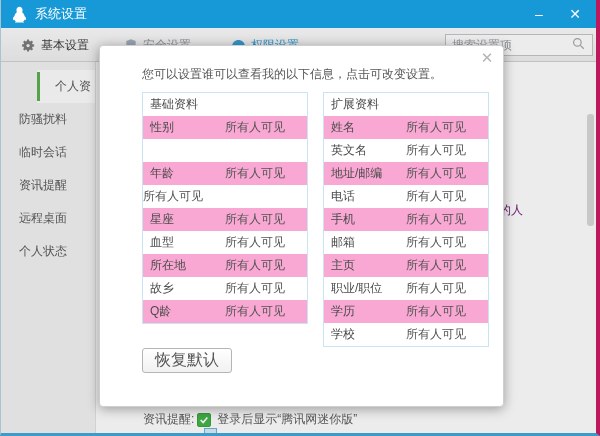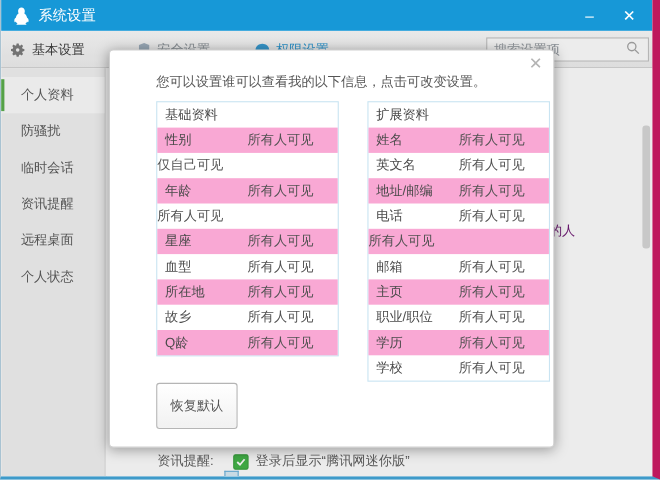--- a/index.html
+++ b/index.html
@@ -1,81 +1,81 @@
 <!DOCTYPE html>
 <html><head>
 <meta charset="utf-8">
 <style>
   * { margin:0; padding:0; box-sizing:border-box; }
   html,body { width:600px; height:436px; }
   body { font-family:"Liberation Sans","DejaVu Sans",sans-serif; font-size:12px; overflow:hidden; }
 
   .window { position:relative; width:600px; height:436px; background:#fff;
-            border-left:1px solid #a9c3d2; border-right:7px solid #be185d;
+            border-left:1px solid #a9c3d2; border-right:4px solid #be185d;
             border-bottom:3px solid #3e9ac9; overflow:hidden; }
 
   
   .titlebar { position:absolute; top:0; left:0; right:0; height:28px; background:#1798d7;
               display:flex; align-items:center; padding:0 10px; z-index:20; }
   .titlebar .qq-icon { width:17px; height:17px; margin-right:7px; }
   .titlebar .title { color:#fff; font-size:13px; }
   .win-btns { margin-left:auto; display:flex; align-items:center; gap:14px; }
   .win-btn { color:#fff; font-size:14px; width:22px; text-align:center; cursor:pointer; line-height:22px; }
 
   
   .toolbar { position:absolute; top:28px; left:0; right:0; height:34px;
              background:linear-gradient(#fcfcfc,#efefef); border-bottom:1px solid #d2d2d2; z-index:1; }
   .tab { position:absolute; top:0; height:34px; display:flex; align-items:center; gap:5px; cursor:pointer; }
   .tab svg { display:block; }
-  .tab-basic    { left:8px;  color:#3c3c3c; }
+  .tab-basic    { left:20px;  color:#3c3c3c; }
   .tab-security { left:123px; color:#8f969c; }
   .tab-perm     { left:230px; color:#2e9bd6; }
   .searchbox { position:absolute; right:3px; top:6px; width:148px; height:22px; background:#fff;
                border:1px solid #c5c5c5; display:flex; align-items:center; padding:0 6px; }
   .searchbox .ph { color:#9aa0a6; flex:1; }
 
   
   .bodyarea { position:absolute; top:62px; left:0; right:0; bottom:0; background:#fff; z-index:1; }
   .sidebar { position:absolute; left:0; top:0; bottom:0; width:95px; background:#f3f3f3;
              border-right:1px solid #e2e2e2; padding-top:8px; }
   .side-item { position:relative; height:33px; line-height:33px; padding-left:18px;
                color:#5c5c5c; cursor:pointer; }
-  .side-item.selected { background:#fdfdfd; }
+  .side-item.selected { background:#fdfdfd;margin-left:36px; }
   .side-item.selected::before { content:""; position:absolute; left:0; top:2px; bottom:2px; width:3px;
                background:#5caf4e; }
   .content { position:absolute; left:96px; top:0; right:0; bottom:0; background:#fff; }
   .cut-text { position:absolute; left:402px; top:140px; color:#701a75; }
   .scroll-thumb { position:absolute; right:2px; top:52px; width:7px; height:112px;
                   background:#d9d9d9; border-radius:3px; }
   .news-row { position:absolute; left:46px; top:349px; display:flex; align-items:center; color:#606060; }
-  .news-label { margin-right:18px; }
+  .news-label { margin-right:3px; }
   .cbx { width:14px; height:14px; background:#44b549; border:1px solid #3aa33f; border-radius:2px;
          margin-right:6px; display:flex; align-items:center; justify-content:center; }
   .cbx-partial { position:absolute; left:107px; top:366px; width:13px; height:6px;
                  background:#d9ecf7; border:1px solid #6db4dd; border-bottom:none; }
 
   
   .dim { position:absolute; top:28px; left:0; right:0; bottom:0; background:rgba(0,0,0,0.075); z-index:5; }
 
   
   .modal { position:absolute; left:98px; top:45px; width:405px; height:362px; background:#fff;
            border:1px solid #cfcfcf; border-radius:4px; box-shadow:0 2px 12px rgba(0,0,0,0.35); z-index:10; }
   .modal-close { position:absolute; top:3px; right:7px; font-size:15px; color:#b4b4b4;
                  width:18px; text-align:center; cursor:pointer; }
   .modal-intro { position:absolute; left:42px; top:20px; color:#555; }
-  .tables { position:absolute; left:42px; top:46px; display:flex; gap:26px; align-items:flex-start; }
+  .tables { position:absolute; left:42px; top:46px; display:flex; gap:15px; align-items:flex-start; }
   .ptable { width:166px; background:#fff; border:1px solid #c9e4f2; color:#4a4a4a; }
   .ptable-header { height:23px; line-height:23px; padding-left:7px; color:#4a4a4a; }
   .prow { height:23px; line-height:23px; display:flex; cursor:pointer; }
   .prow.alt { background:#f9a8d4; }
   .prow .lbl { width:82px; padding-left:7px; }
   .prow .val { flex:1; color:#525252; }
-  .restore-btn { position:absolute; left:42px; top:302px; height:42px; padding:0 12px;
+  .restore-btn { position:absolute; left:42px; top:302px; height:25px; padding:0 12px;
                  background:linear-gradient(#ffffff,#f1f1f1); border:1px solid #b5b5b5; border-radius:3px;
-                 color:#555; font-size:12px; font-family:inherit; cursor:pointer; }
+                 color:#555; font-size:16px; font-family:inherit; cursor:pointer; }
 </style>
 </head>
 <body>
 
 <div class="window">
 
   <div class="titlebar">
     <span class="qq-icon">
       <svg viewBox="0 0 20 20" width="17" height="17">
           <path fill="#ffffff" d="M10 1C7.9 1 6.4 2.6 6.4 4.8c0 .9.2 1.8.5 2.6-1.5 1-2.6 2.7-2.9 4.6-.6.3-1.4 1-1.6 2.2-.2 1.4.3 2.6.8 2.6.3 0 .4-.4.8-.9.3 1 .9 1.9 1.8 2.5-.6.2-1.3.6-1.3 1h11c0-.4-.7-.8-1.3-1 .9-.6 1.5-1.5 1.8-2.5.4.5.5.9.8.9.5 0 1-1.2.8-2.6-.2-1.2-1-1.9-1.6-2.2-.3-1.9-1.4-3.6-2.9-4.6.3-.8.5-1.7.5-2.6C13.6 2.6 12.1 1 10 1z"></path>
@@ -158,21 +158,20 @@
     <div class="modal-intro">您可以设置谁可以查看我的以下信息，点击可改变设置。</div>
     <div class="tables">
       <div class="ptable">
         <div class="ptable-header">基础资料</div>
         <div>
             <div class="prow alt">
               <span class="lbl">性别</span>
               <span class="val">所有人可见</span>
             </div>
             <div class="prow">
-              <span class="val">仅自己可见</span>
             </div>
             <div class="prow alt">
               <span class="lbl">年龄</span>
               <span class="val">所有人可见</span>
             </div>
             <div class="prow">
               <span class="val">所有人可见</span>
             </div>
             <div class="prow alt">
               <span class="lbl">星座</span>
@@ -209,20 +208,21 @@
             </div>
             <div class="prow alt">
               <span class="lbl">地址/邮编</span>
               <span class="val">所有人可见</span>
             </div>
             <div class="prow">
               <span class="lbl">电话</span>
               <span class="val">所有人可见</span>
             </div>
             <div class="prow alt">
+              <span class="lbl">手机</span>
               <span class="val">所有人可见</span>
             </div>
             <div class="prow">
               <span class="lbl">邮箱</span>
               <span class="val">所有人可见</span>
             </div>
             <div class="prow alt">
               <span class="lbl">主页</span>
               <span class="val">所有人可见</span>
             </div>

